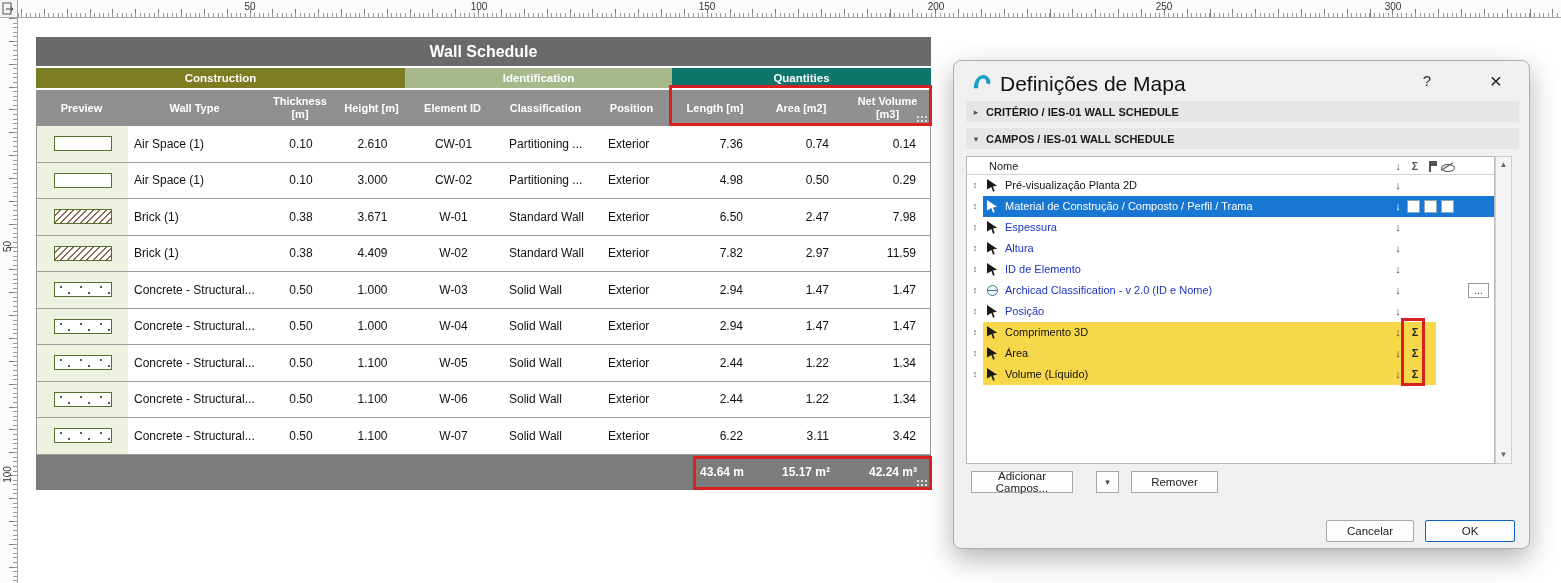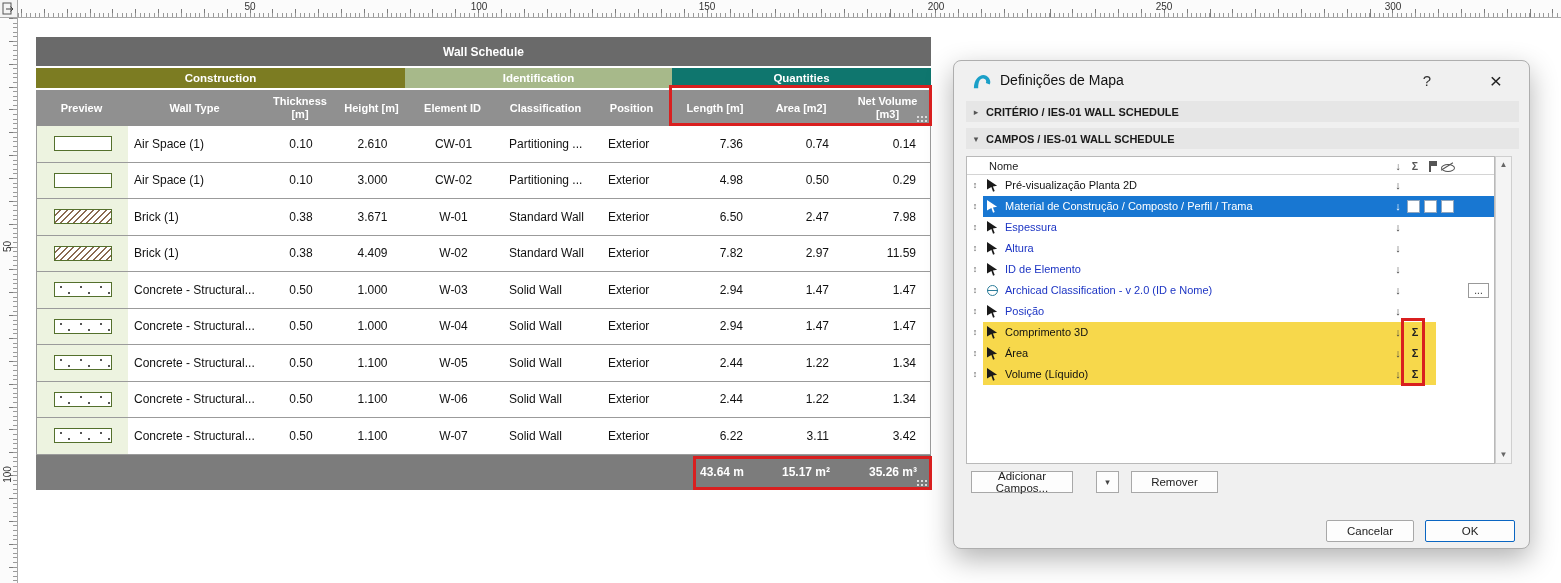--- a/index.html
+++ b/index.html
@@ -19,21 +19,21 @@
   .ruler-left { position:absolute; left:0; top:18px; width:18px; bottom:0; background:#fbfbfb; border-right:1px solid #a8a8a8; }
   .ruler-left::after { content:""; position:absolute; top:0; bottom:0; right:0; width:4px;
     background:repeating-linear-gradient(180deg,#9a9a9a 0 1px,transparent 1px 4.571px); }
   .ruler-left::before { content:""; position:absolute; top:0; bottom:0; right:0; width:8px;
     background:repeating-linear-gradient(180deg,#7c7c7c 0 1px,transparent 1px 22.857px); }
   .rl-vnum { position:absolute; left:-2px; width:18px; text-align:center; transform:rotate(-90deg); font-size:10px; color:#333; }
 
   
   .schedule { position:absolute; left:36px; top:37px; width:895px; }
   .cols { display:grid; grid-template-columns:91px 135px 76px 67px 95px 91px 81px 86px 86px 87px; }
-  .t-title { height:29px; background:#6a6a6a; color:#fff; font-weight:bold; font-size:12px;
+  .t-title { height:29px; background:#6a6a6a; color:#fff; font-weight:bold; font-size:16px;
     display:flex; align-items:center; justify-content:center; }
   .t-groups { height:24px; display:grid; grid-template-columns:369px 267px 259px; border-top:2px solid #fff; border-bottom:2px solid #fff; }
   .gcell { display:flex; align-items:center; justify-content:center; color:#fff; font-weight:bold; font-size:11.5px; }
   .g-construction { background:#7c7c22; }
   .g-identification { background:#a7b98a; }
   .g-quantities { background:#0f766e; }
   .t-cols { height:36px; background:#909090; }
   .hcell { display:flex; align-items:center; justify-content:center; color:#fff; font-weight:bold;
     font-size:11px; text-align:center; line-height:1.15; position:relative; padding:0 6px; }
   .t-body { border-left:1px solid #9b9b9b; border-right:1px solid #9b9b9b; }
@@ -64,21 +64,21 @@
 
   
   .redbox { position:absolute; border:3px solid #d91f1f; background:transparent; z-index:40; }
   .red-qty-headers { left:669px; top:85px; width:263px; height:41px; }
   .red-totals { left:693px; top:456px; width:239px; height:34px; }
 
   
   .dialog { position:absolute; left:953px; top:60px; width:577px; height:489px; background:#f0f0f0;
     border:1px solid #aeaeae; border-radius:8px; box-shadow:0 10px 28px rgba(0,0,0,.30); z-index:20; }
   .dlg-logo { position:absolute; left:17px; top:9px; width:23px; height:23px; }
-  .dlg-title-text { position:absolute; left:46px; top:11px; font-size:14px; color:#111; }
+  .dlg-title-text { position:absolute; left:46px; top:11px; font-size:21px; color:#111; }
   .dlg-help { position:absolute; left:462px; top:9px; width:22px; height:22px; font-size:15px; color:#333;
     text-align:center; line-height:22px; cursor:default; background:none; border:none; }
   .dlg-close { position:absolute; left:528px; top:6px; width:28px; height:28px; font-size:21px; color:#222;
     text-align:center; line-height:28px; background:none; border:none; }
   .section { position:absolute; left:12px; width:553px; height:21px; background:#e6e6e6;
     display:flex; align-items:center; font-size:11px; font-weight:bold; color:#1a1a1a; }
   .sec1 { top:40px; } .sec2 { top:67px; }
   .section .tri { width:20px; text-align:center; color:#555; font-size:9px; font-weight:normal; }
 
   .fieldlist { position:absolute; left:12px; top:95px; width:529px; height:308px; background:#fff; border:1px solid #b9b9b9; }
@@ -309,21 +309,21 @@
       <div class="cell"></div>
         <div class="cell"></div>
         <div class="cell"></div>
         <div class="cell"></div>
       <div class="cell"></div>
         <div class="cell"></div>
         <div class="cell"></div>
       <div class="f-num">43.64 m</div>
       <div class="f-num">15.17 m²</div>
       <div class="f-num">
-        <span>35.26 m³</span>
+        <span>42.24 m³</span>
         <span class="grid-ico"></span>
       </div>
     </div>
   </div>
 
   <div class="redbox red-qty-headers"></div>
   <div class="redbox red-totals"></div>
 
   <div class="dialog">
     <svg class="dlg-logo" viewBox="0 0 24 24">

